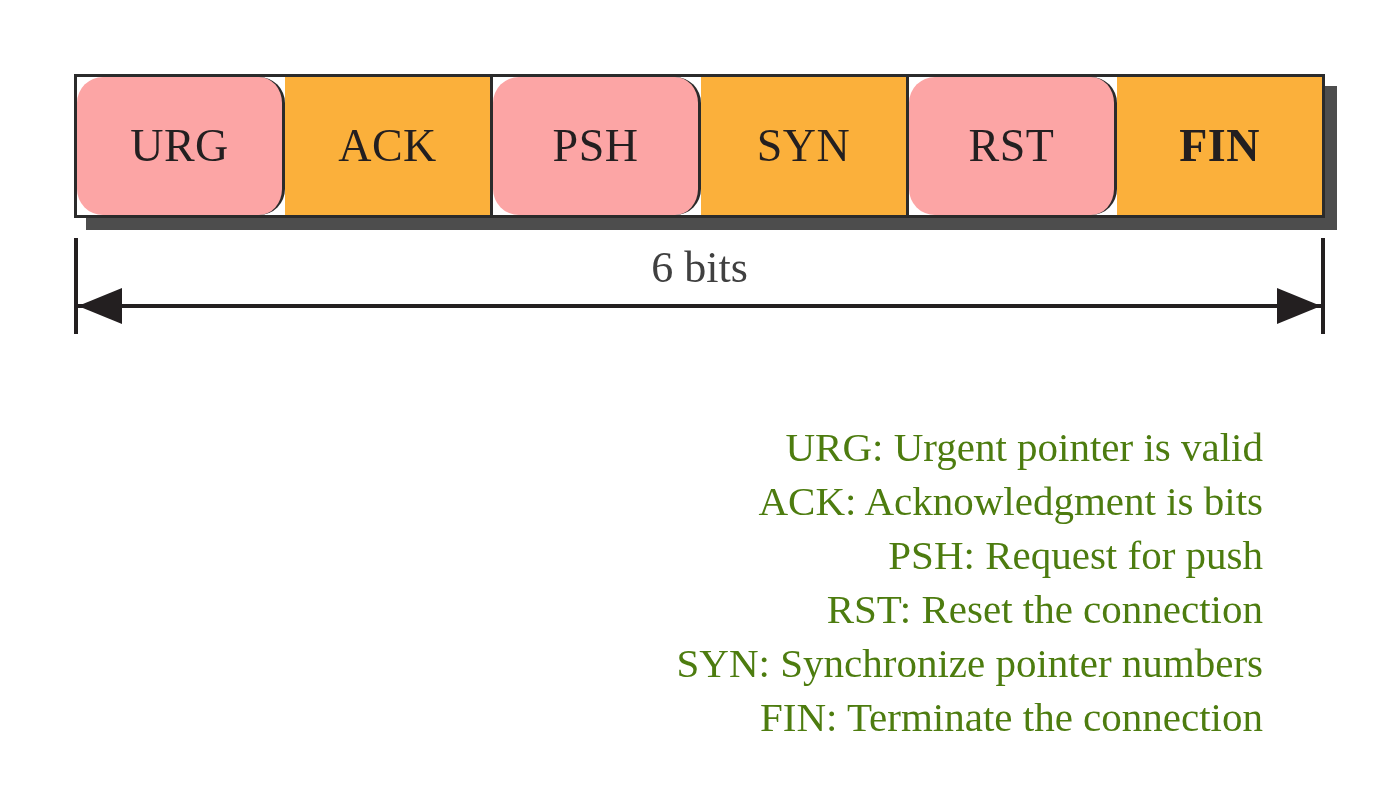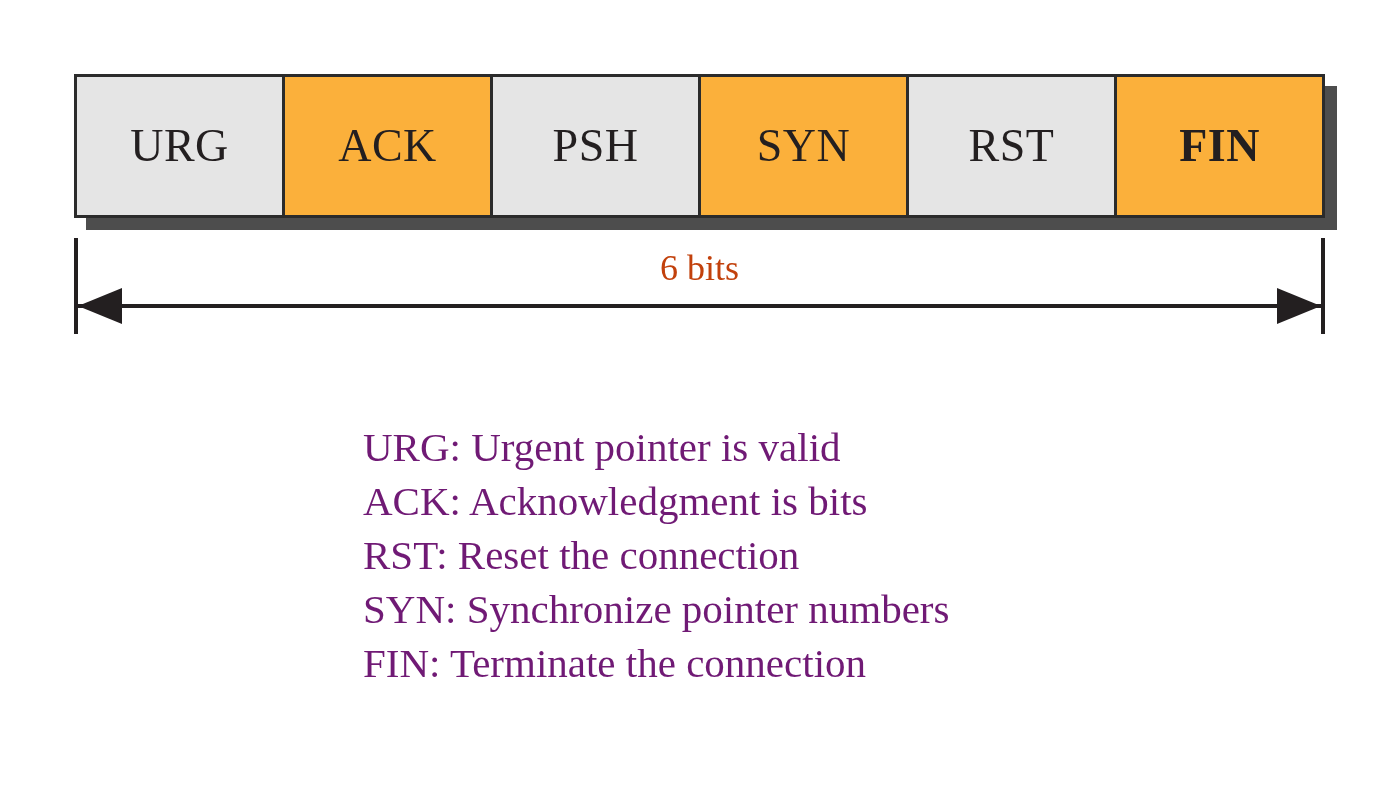--- a/index.html
+++ b/index.html
@@ -53,21 +53,21 @@
     align-items: center;
     justify-content: center;
     box-sizing: border-box;
     border-right: 3px solid #2b2b2b;
     font-size: 46px;
     letter-spacing: 0.5px;
     color: #231f20;
     line-height: 1;
   }
   .flag-cell:last-child { border-right: none; font-weight: bold; }
-  .flag-cell.cyan   { background: #e5e5e5; }
+  .flag-cell.cyan   { background: #fca5a5; border-radius: 26px; }
   .flag-cell.orange { background: #fbb03b; }
 
   
   .dim-row {
     position: absolute;
     left: 74px;
     top: 238px;
     width: 1251px;
     height: 96px;
   }
@@ -104,37 +104,38 @@
   .dim-arrowhead.right {
     right: 4px;
     border-left: 44px solid #231f20;
   }
   .dim-label {
     position: absolute;
     left: 0;
     right: 0;
     top: 0;
     text-align: center;
-    font-size: 36px;
+    font-size: 44px;
     line-height: 60px;
-    color: #c2410c;
+    color: #404040;
   }
 
   
   .legend {
     position: absolute;
     left: 363px;
     top: 420px;
     width: 900px;
   }
   .legend-line {
     font-size: 41px;
     line-height: 54px;
     white-space: nowrap;
-    color: #701a75;
+    color: #4d7c0f;
+    text-align: right;
   }
 </style>
 </head>
 <body>
 
 <div id="figure">
 
   <div class="flags-shadow"></div>
 
   <div class="flags-bar">
@@ -163,18 +164,19 @@
     <div class="dim-tick left"></div>
     <div class="dim-tick right"></div>
     <div class="dim-line"></div>
     <div class="dim-arrowhead left"></div>
     <div class="dim-arrowhead right"></div>
   </div>
 
   <div class="legend">
     <div class="legend-line">URG: Urgent pointer is valid</div>
     <div class="legend-line">ACK: Acknowledgment is bits</div>
+    <div class="legend-line">PSH: Request for push</div>
     <div class="legend-line">RST: Reset the connection</div>
     <div class="legend-line">SYN: Synchronize pointer numbers</div>
     <div class="legend-line">FIN: Terminate the connection</div>
   </div>
 
 </div>
 
 </body></html>

